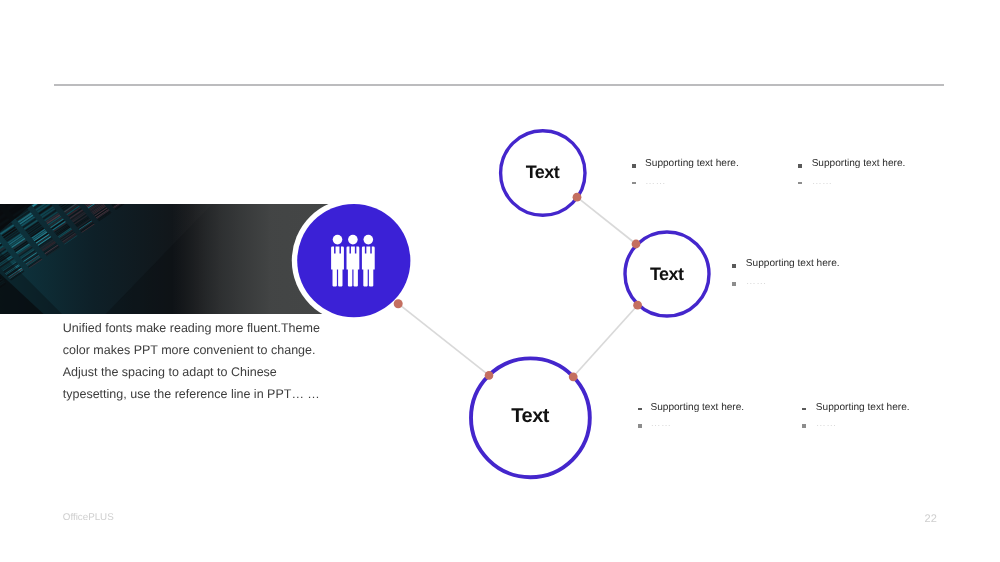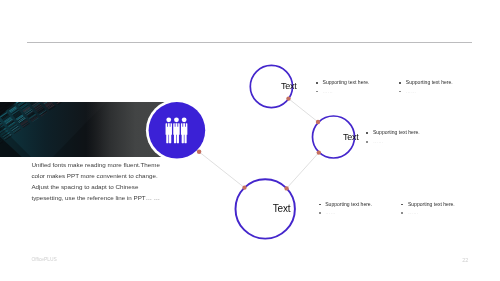--- a/index.html
+++ b/index.html
@@ -2,21 +2,21 @@
 <html><head>
 <meta charset="utf-8">
 <style>
   html,body{margin:0;padding:0;}
   body{width:500px;height:281px;background:#ffffff;font-family:"Liberation Sans",sans-serif;overflow:hidden;}
   #slide{position:relative;width:500px;height:281px;background:#fff;}
   svg.layer{position:absolute;left:0;top:0;width:500px;height:281px;overflow:visible;}
   .divider{position:absolute;left:27px;top:42px;width:445px;height:1px;background:#bcbcbe;}
   #photo{position:absolute;left:0;top:102px;width:165px;height:55px;overflow:hidden;}
   .bodytext{position:absolute;left:31.4px;top:160.3px;width:133px;font-size:6.25px;line-height:10.9px;color:#3d3d3d;}
-  .ringtext{position:absolute;font-weight:normal;color:#111111;text-align:right;white-space:nowrap;letter-spacing:-0.25px;text-indent:-0.25px;}
+  .ringtext{position:absolute;font-weight:bold;color:#111111;text-align:center;white-space:nowrap;letter-spacing:-0.25px;text-indent:-0.25px;}
   .bullets{position:absolute;}
   .b-row{display:flex;align-items:flex-start;height:8.8px;}
   .b-dot{width:2.2px;height:1.6px;background:#5a5a5a;margin-top:2.9px;flex:none;}
   .b-txt{margin-left:4.45px;font-size:5.05px;color:#2b2b2b;white-space:nowrap;line-height:7.1px;}
   .b-row2 .b-dot{background:#8d8d8d;}
   .b-row2 .b-txt{color:#d9d9d9;font-size:5.05px;letter-spacing:0.2px;}
   .footer{position:absolute;font-size:4.9px;color:#cfcfcf;white-space:nowrap;}
 </style>
 </head>
 <body>

